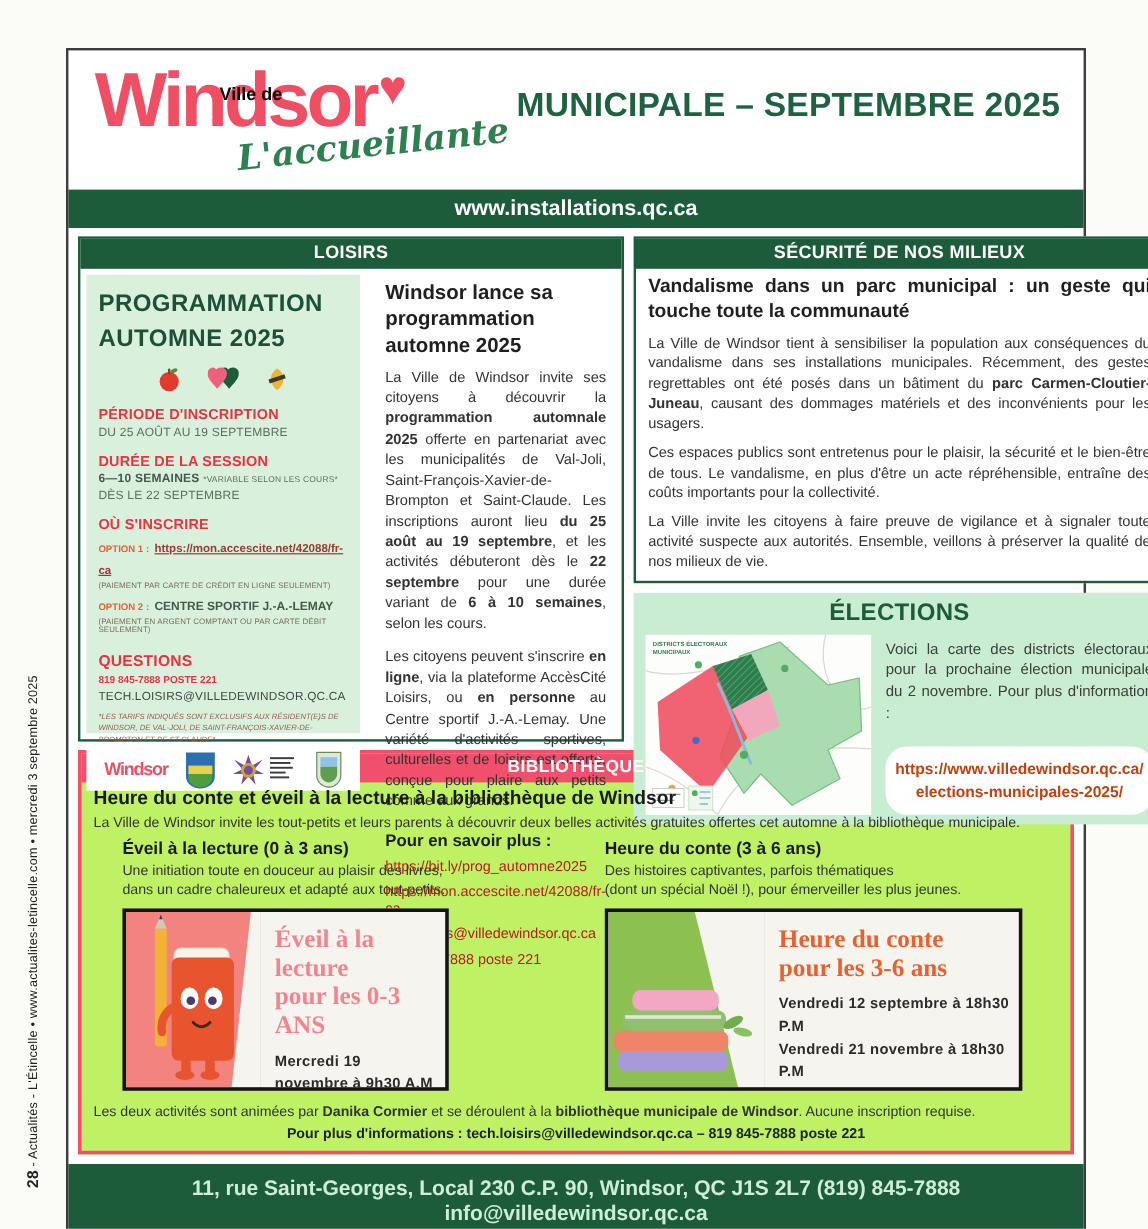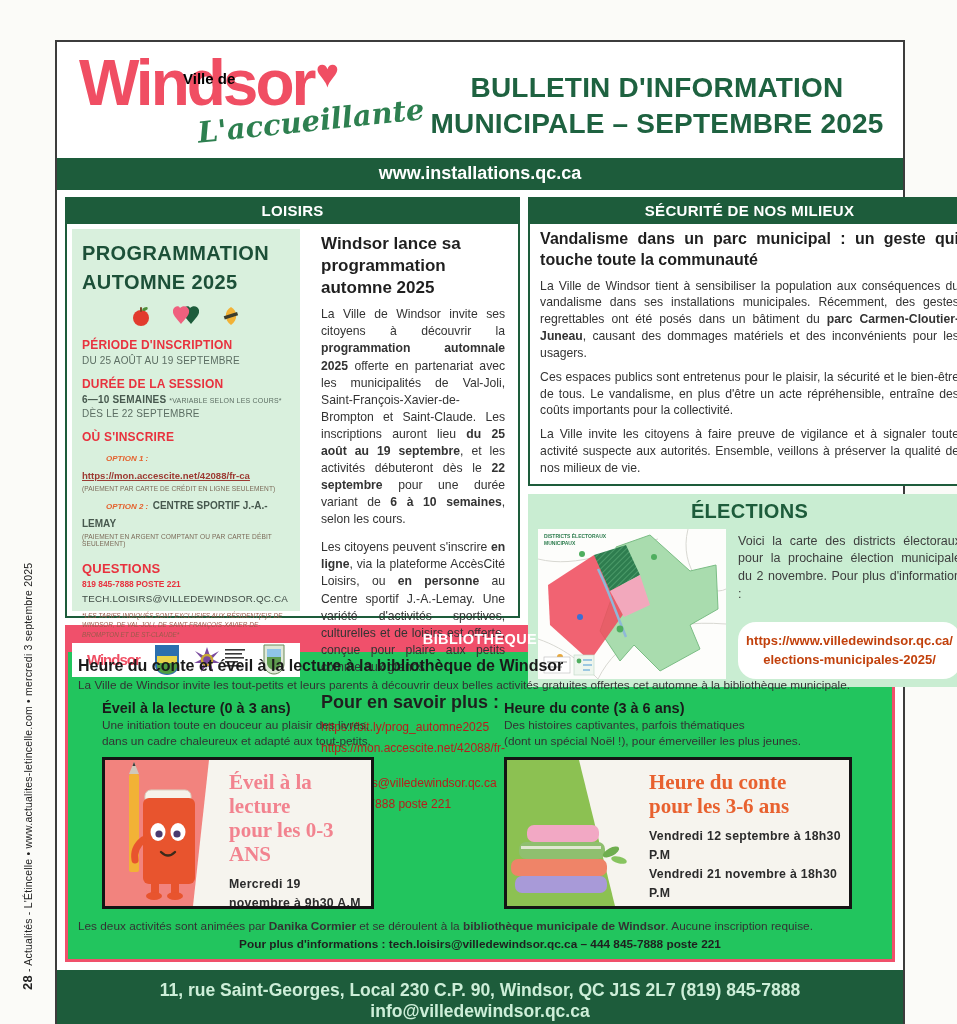--- a/index.html
+++ b/index.html
@@ -47,51 +47,51 @@
   .loisirs { width:472px; border:2px solid #1d5c3b; background:#fff; display:flex; flex-direction:column; }
   .loisirs-body { display:flex; gap:19px; padding:5px; flex:1; min-height:0; }
   .flyer { width:228px; background:#d9f0dd; display:flex; flex-direction:column; }
   .flyer-inner { padding:10px 10px 4px; flex:1; }
   .flyer-title { color:#1c5038; font-weight:800; font-size:20px; letter-spacing:.4px; line-height:1.45; }
   .flyer-icons { display:flex; justify-content:center; gap:22px; margin:8px 0 2px; }
   .flyer h4 { color:#e8323e; font-size:12px; font-weight:800; margin-top:11px; letter-spacing:.2px; }
   .flyer .ft { color:#5c6e63; font-size:10px; margin-top:3px; letter-spacing:.2px; }
   .flyer .ft b.wk { color:#47584e; }
   .flyer .tiny-note { font-size:6.6px; color:#7c6a58; margin-top:2px; letter-spacing:.1px;}
-  .flyer .opt-label { color:#e4622e; font-style:italic; font-weight:bold; font-size:8px;margin-left:24px; }
+  .flyer .opt-label { color:#e4622e; font-weight:bold; font-size:8px; }
   .flyer .opt-link { color:#9c3a32; font-weight:bold; font-size:9.6px; text-decoration:underline; }
   .flyer .opt-text { color:#47584e; font-weight:bold; font-size:10px; }
   .flyer .phone { color:#e8323e; font-weight:bold; font-size:8.4px; margin-top:3px; }
   .flyer .email { color:#3f4a44; font-size:9.8px; margin-top:4px; letter-spacing:.2px;}
   .flyer .fine-print { font-size:6.4px; font-style:italic; color:#9a5a4a; margin-top:7px; line-height:1.45; }
   .logos-strip { background:#fff; height:48px; display:flex; align-items:center; justify-content:space-around; padding:0 8px; }
   .mini-windsor { color:#f04e63; font-weight:800; font-size:15px; letter-spacing:-1px; }
   .prog-article { flex:1; padding:4px 8px 0 2px; }
   .prog-article h2 { font-size:17px; font-weight:800; color:#1f1f1f; line-height:1.3; margin-bottom:7px; }
   .prog-article p { font-size:12.2px; line-height:1.4; text-align:justify; color:#333; margin-bottom:11px; }
-  .prog-article .more-head { font-weight:800; font-size:18px; color:#1f1f1f; margin:16px 0 6px; }
+  .prog-article .more-head { font-weight:800; font-size:14px; color:#1f1f1f; margin:16px 0 6px; }
   .prog-article .plink { font-size:12px; color:#b91c1c; margin-top:7px; }
   
   .right-col { flex:1; display:flex; flex-direction:column; gap:8px; }
   .securite { border:2px solid #1d5c3b; background:#fff; }
   .securite-body { padding:5px 10px 7px; }
   .securite-body h2 { font-size:16px; font-weight:800; color:#1f1f1f; line-height:1.3; text-align:justify; margin-bottom:4px; }
   .securite-body p { font-size:12.2px; line-height:1.38; text-align:justify; color:#333; margin-top:7px; }
   .elections { background:#c9edd2; flex:1; padding:4px 10px 8px; }
   .elections-title { text-align:center; color:#1d5c3b; font-weight:800; font-size:20px; margin:2px 0 6px; letter-spacing:.3px; }
   .elections-row { display:flex; gap:12px; }
   .map-box { width:188px; height:150px; background:#fdfdfb; flex:none; }
   .elections-text { flex:1; padding-top:4px; }
   .elections-text p { font-size:12.5px; line-height:1.42; text-align:justify; color:#3d3d3d; }
   .link-pill {
     background:#fff; border-radius:18px; padding:9px 8px; margin-top:18px;
     text-align:center; font-weight:800; color:#c2410c; font-size:13px; line-height:1.5; cursor:pointer;
   }
   
-  .biblio { margin:7px 8px 0; border:3px solid #f0506b; background:#22c55e; }
+  .biblio { margin:7px 8px 0; border:3px solid #f0506b; background:#bef264; }
   .biblio-head { background:#f0506b; color:#fff; font-weight:800; text-align:center; font-size:14.5px; padding:3px 0 5px; letter-spacing:.4px; }
   .biblio-body { padding:5px 10px 8px; }
   .biblio-body h2 { font-size:16px; font-weight:800; color:#1a1a1a; margin-bottom:3px; }
   .biblio-intro { font-size:11.8px; color:#333; margin-bottom:8px; }
   .biblio-cols { display:flex; }
   .biblio-col { width:50%; padding-left:24px; }
   .biblio-col h3 { font-size:14.5px; font-weight:800; color:#1a1a1a; margin-bottom:2px; }
   .biblio-col .desc { font-size:11.8px; color:#333; line-height:1.35; }
   .activity-card {
     margin-top:7px; border:3px solid #141414; background:#f6f4ee;
@@ -120,21 +120,20 @@
 
 <div class="page">
 
   <div class="header">
     <div class="logo">
       <span class="ville-de">Ville de</span>
       <div class="city"><span>Windsor</span><span class="heart">♥</span></div>
       <span class="tagline">L'accueillante</span>
     </div>
     <div class="title-block">
-      <div>BULLETIN D'INFORMATION</div>
       <div>MUNICIPALE – SEPTEMBRE 2025</div>
     </div>
   </div>
 
   <div class="urlbar"><span>www.installations.qc.ca</span></div>
 
   <div class="main-row">
 
     <section class="loisirs">
       <div class="sec-head">LOISIRS</div>
@@ -351,19 +350,19 @@
               <div class="card-date">Vendredi 12 septembre à 18h30 P.M</div>
               <div class="card-date">Vendredi 21 novembre à 18h30 P.M</div>
               <div class="card-date">Vendredi 19 décembre – Spécial</div>
 
             </div>
           </div>
         </div>
       </div>
 
       <div class="closing1"><span>Les deux activités sont animées par </span><b>Danika Cormier</b><span> et se déroulent à la </span><b>bibliothèque municipale de Windsor</b><span>. Aucune inscription requise.</span></div>
-      <div class="closing2">Pour plus d'informations :  tech.loisirs@villedewindsor.qc.ca   –   444 845-7888 poste 221</div>
+      <div class="closing2">Pour plus d'informations :  tech.loisirs@villedewindsor.qc.ca   –   819 845-7888 poste 221</div>
     </div>
   </section>
 
   <footer class="footer"><span>11, rue Saint-Georges, Local 230 C.P. 90, Windsor, QC  J1S 2L7   (819) 845-7888    info@villedewindsor.qc.ca</span></footer>
 
 </div>
 
 </body></html>

